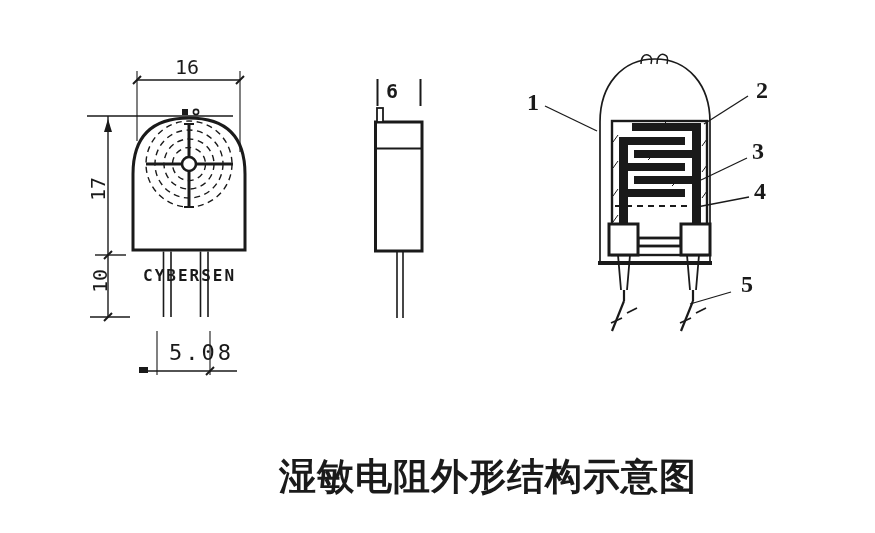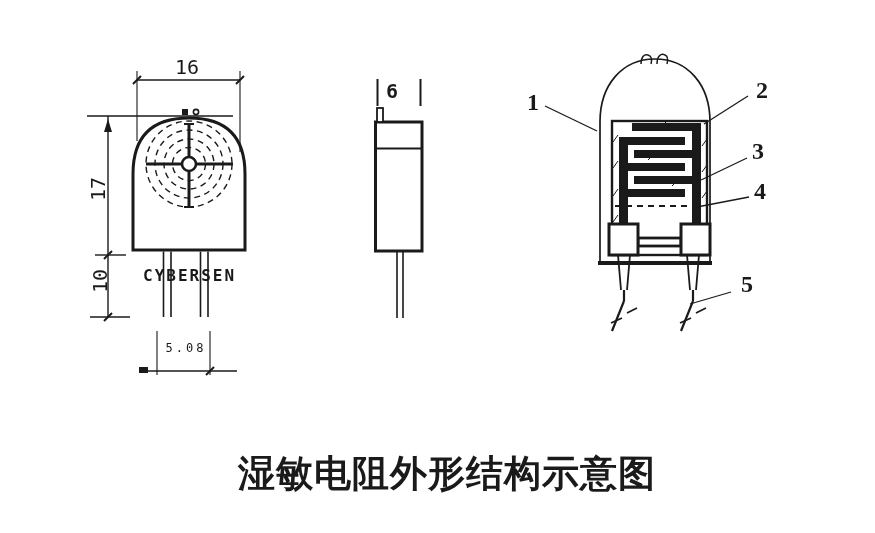--- a/index.html
+++ b/index.html
@@ -30,24 +30,25 @@
     font-weight:bold;
   }
   .brand{
     font-family:"DejaVu Sans Mono","Liberation Mono",monospace;
     font-size:16px;
     font-weight:bold;
     letter-spacing:2px;
     margin-top:44px;
   }
   .caption{
-    font-family:Liberation Mono, monospace;
+    font-family:Liberation Serif, serif;
     font-size:37px;
     font-weight:bold;
     letter-spacing:1px;
+    text-align:right;
   }
 </style>
 </head>
 <body>
 
 <div class="canvas">
 
   <svg width="875" height="533" viewBox="0 0 875 533">
     <g stroke="#1a1a1a" fill="none">
 
@@ -169,21 +170,21 @@
       </g>
     </g>
   </svg>
 
   <div class="txt dim" style="left:170px;top:57px;width:34px;">16</div>
 
   <div class="txt dim dim-rot" style="left:81px;top:179px;width:34px;">17</div>
 
   <div class="txt dim dim-rot" style="left:83px;top:271px;width:34px;">10</div>
 
-  <div class="txt dim" style="left:156px;top:342px;width:60px;font-size:12px;letter-spacing:3px;">5.08</div>
+  <div class="txt dim" style="left:169px;top:342px;width:60px;font-size:22px;letter-spacing:3px;">5.08</div>
 
   <div class="txt dim" style="left:383px;top:81px;width:18px;font-weight:bold;">6</div>
 
   <div class="txt brand" style="left:143px;top:224px;width:92px;">CYBERSEN</div>
 
   <div class="txt partnum" style="left:523px;top:90px;width:20px;">1</div>
 
   <div class="txt partnum" style="left:752px;top:78px;width:20px;">2</div>
 
   <div class="txt partnum" style="left:748px;top:139px;width:20px;">3</div>

